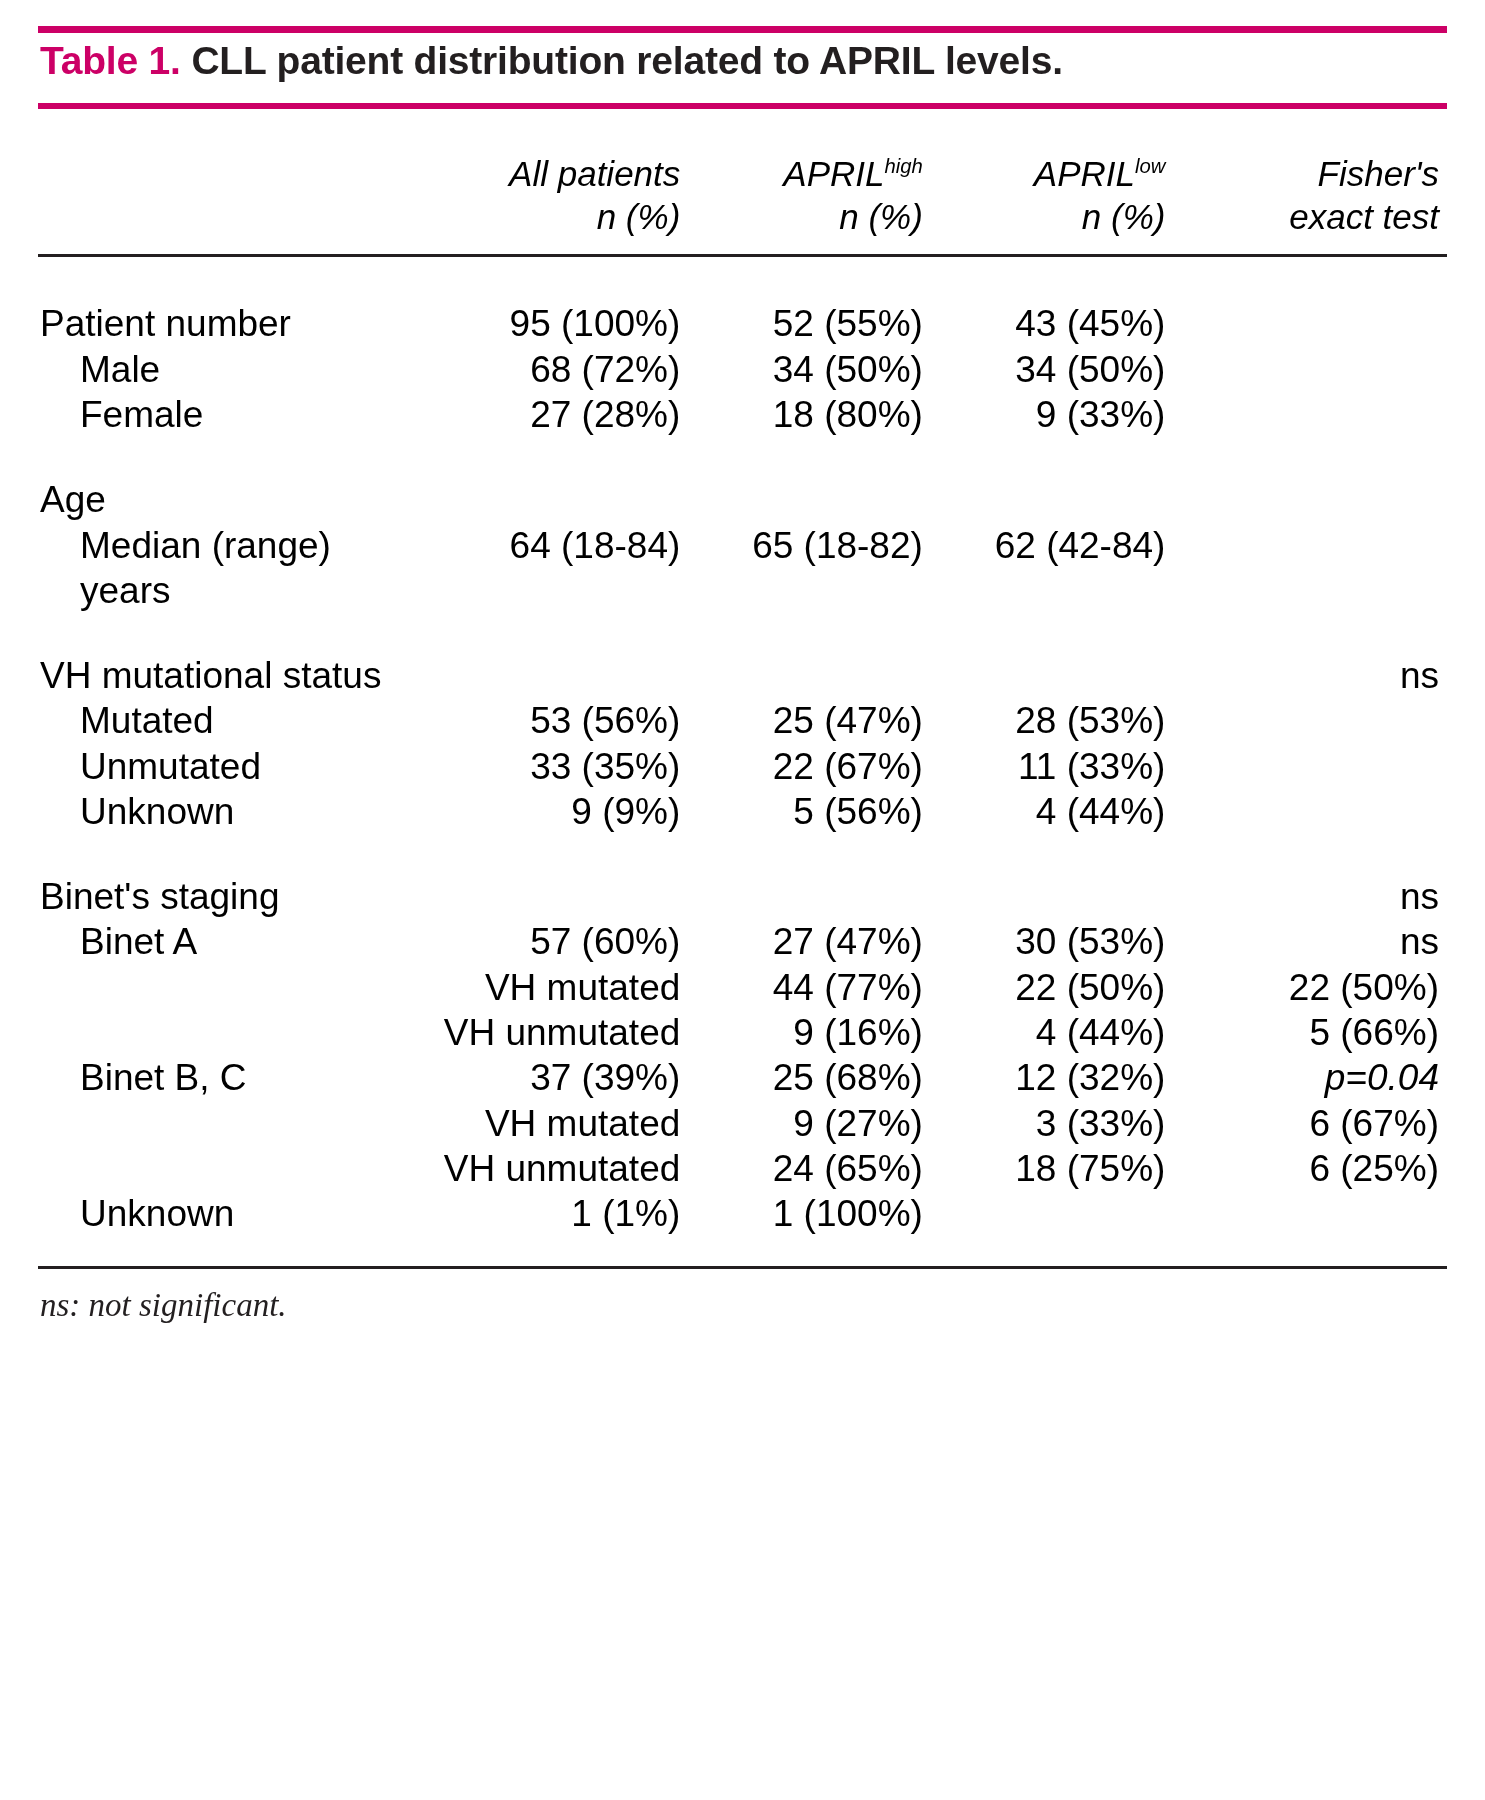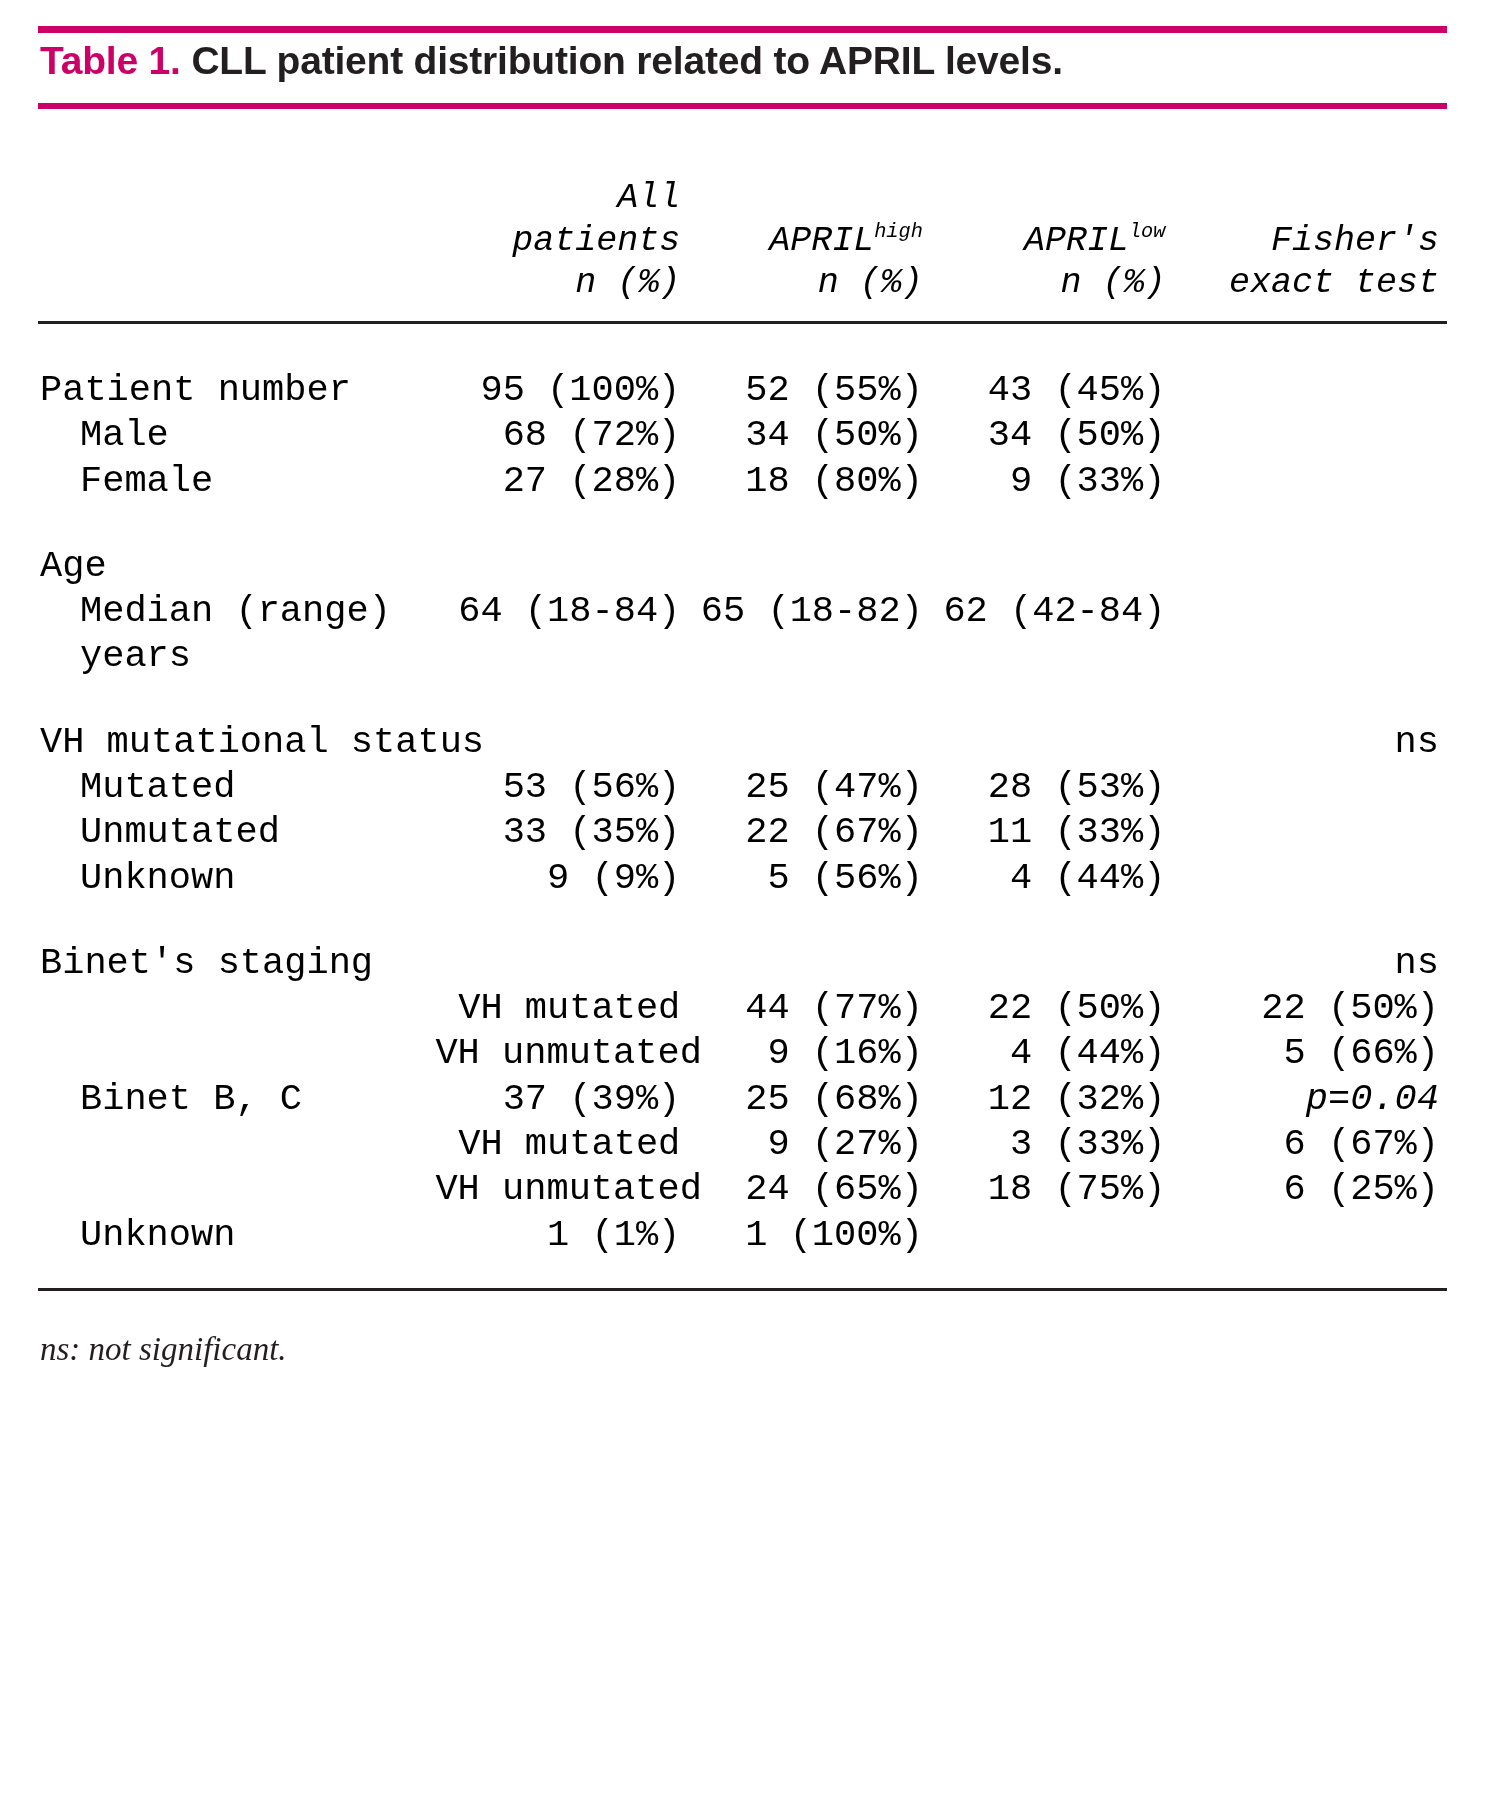--- a/index.html
+++ b/index.html
@@ -40,22 +40,21 @@
   .title-label {
     color: #cc0066;
   }
   .title-text {
     color: #231f20;
   }
   table.maintable {
     width: 100%;
     border-collapse: collapse;
     table-layout: fixed;
-    margin-top: 68px;
-    font-family: Liberation Mono, monospace;
+    margin-top: 44px;
   }
   table.maintable col.c0 { width: 385px; }
   table.maintable col.c1 { width: 245px; }
   table.maintable col.c2 { width: 235px; }
   table.maintable col.c3 { width: 235px; }
   table.maintable col.c4 { width: 265px; }
 
   thead th {
     font-weight: normal;
     font-style: italic;
@@ -106,21 +105,21 @@
   }
   .bottom-rule {
     height: 3px;
     background: #231f20;
     margin-top: 30px;
   }
   .footnote {
     font-family: "Liberation Serif", serif;
     font-style: italic;
     font-size: 33px;
-    padding-top: 40px;
+    padding-top: 18px;
     padding-left: 2px;
     color: #231f20;
   }
 </style>
 </head>
 <body>
 
 <div class="page">
 
   <div class="rule-top"></div>
@@ -263,20 +262,27 @@
         </tr>
 
       <tr>
         <td class="label">Binet's staging</td>
         <td></td>
         <td></td>
         <td></td>
         <td>ns</td>
       </tr>
 
+      <tr>
+        <td class="label indent">Binet A</td>
+        <td>57 (60%)</td>
+        <td>27 (47%)</td>
+        <td>30 (53%)</td>
+        <td>ns</td>
+      </tr>
 
       <tr>
         <td class="label indent"></td>
         <td class="sub">VH mutated</td>
         <td>44 (77%)</td>
         <td>22 (50%)</td>
         <td>22 (50%)</td>
       </tr>
 
       <tr>

